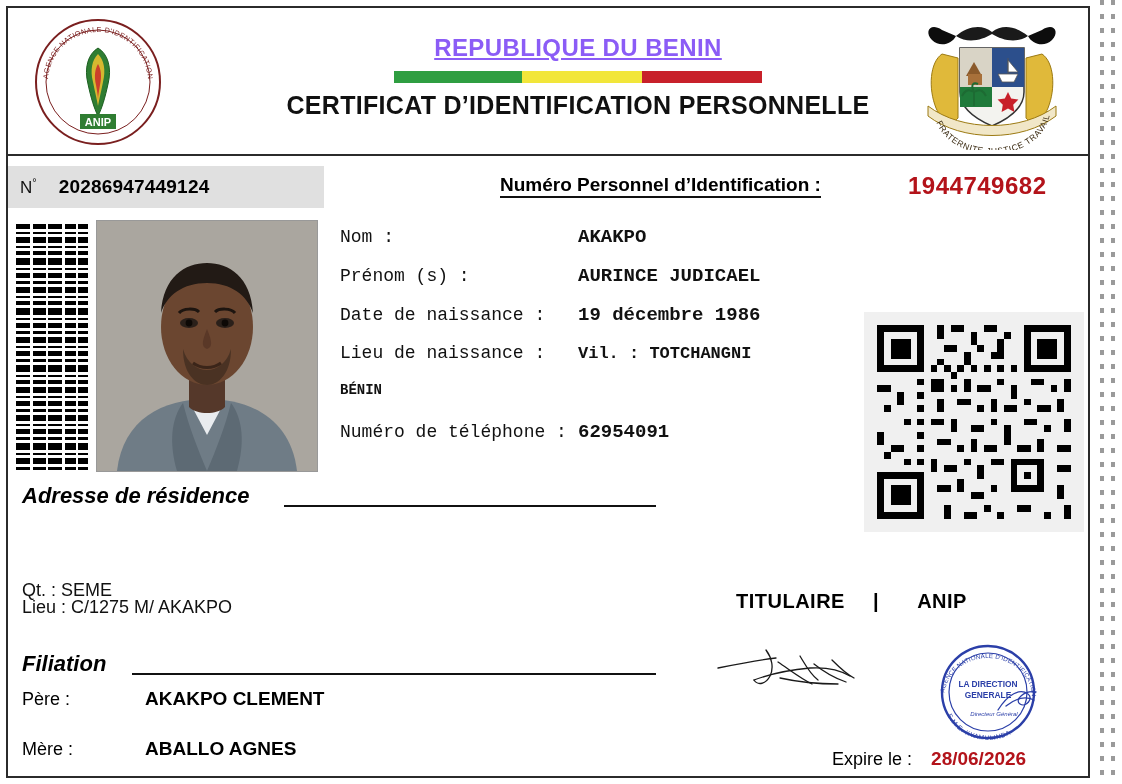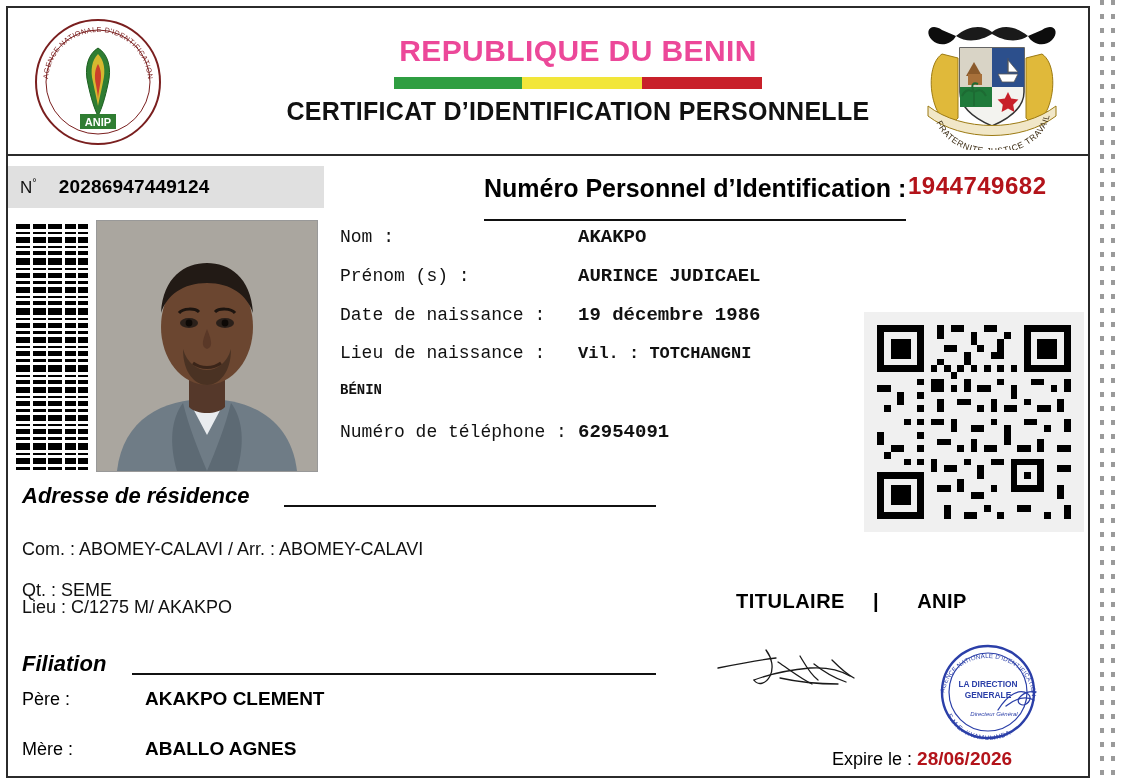--- a/index.html
+++ b/index.html
@@ -73,25 +73,26 @@
     height: 136px;
   }
   .header-center {
     position: absolute;
     left: 260px;
     right: 200px;
     top: 26px;
     text-align: center;
   }
   .title-main {
-    font-size: 30px;
+    font-size: 24px;
     font-weight: bold;
     letter-spacing: 0.4px;
-    color: #ec4899;
+    color: #8b5cf6;
     font-family: "Liberation Sans", sans-serif;
+    text-decoration: underline;
   }
   .flagbar {
     margin: 9px auto 8px auto;
     width: 368px;
     height: 12px;
     display: flex;
   }
   .flagbar span { display: block; height: 100%; }
   .flagbar .g { flex: 1.07; }
   .flagbar .y { flex: 1; }
@@ -125,26 +126,26 @@
   }
   .num-label sup { font-size: 11px; }
   .num-value {
     font-size: 19px;
     font-weight: bold;
     margin-left: 22px;
     letter-spacing: 0.2px;
   }
   .nip-label {
     position: absolute;
-    left: 476px;
+    left: 492px;
     top: 18px;
-    font-size: 25px;
+    font-size: 19px;
     font-weight: bold;
     border-bottom: 2px solid #111;
-    padding-bottom: 16px;
+    padding-bottom: 0;
   }
   .nip-value {
     position: absolute;
     left: 900px;
     top: 16px;
     font-size: 24px;
     font-weight: bold;
     color: #b3131a;
     letter-spacing: 0.5px;
   }
@@ -276,20 +277,21 @@
   .expire {
     position: absolute;
     left: 824px;
     top: 740px;
     font-size: 18px;
   }
   .expire .val {
     color: #b3131a;
     font-weight: bold;
     font-size: 19px;
+    margin-left: 14px;
   }
 </style>
 </head>
 <body>
 
 <div class="card">
 
   <div class="header">
 
     <div class="anip-logo">
@@ -583,21 +585,20 @@
         <rect x="23" y="23" width="3" height="3"></rect>
       </g>
       <g fill="#000">
         <rect x="24" y="24" width="1" height="1"></rect>
       </g>
     </svg>
   </div>
 
   <div class="section-head addr-title">Adresse de résidence</div>
   <div class="section-rule addr-rule"></div>
-  <div class="addr-line addr-l1">Com. : ABOMEY-CALAVI / Arr. : ABOMEY-CALAVI</div>
   <div class="addr-line addr-l2">Qt. : SEME</div>
   <div class="addr-line addr-l3">Lieu : C/1275 M/ AKAKPO</div>
 
   <div class="section-head fil-title">Filiation</div>
   <div class="section-rule fil-rule"></div>
   <div class="fil-row fil-mere">
     <span class="lab">Mère  :</span>
     <span class="val">ABALLO AGNES</span>
   </div>
   <div class="fil-row fil-pere">

